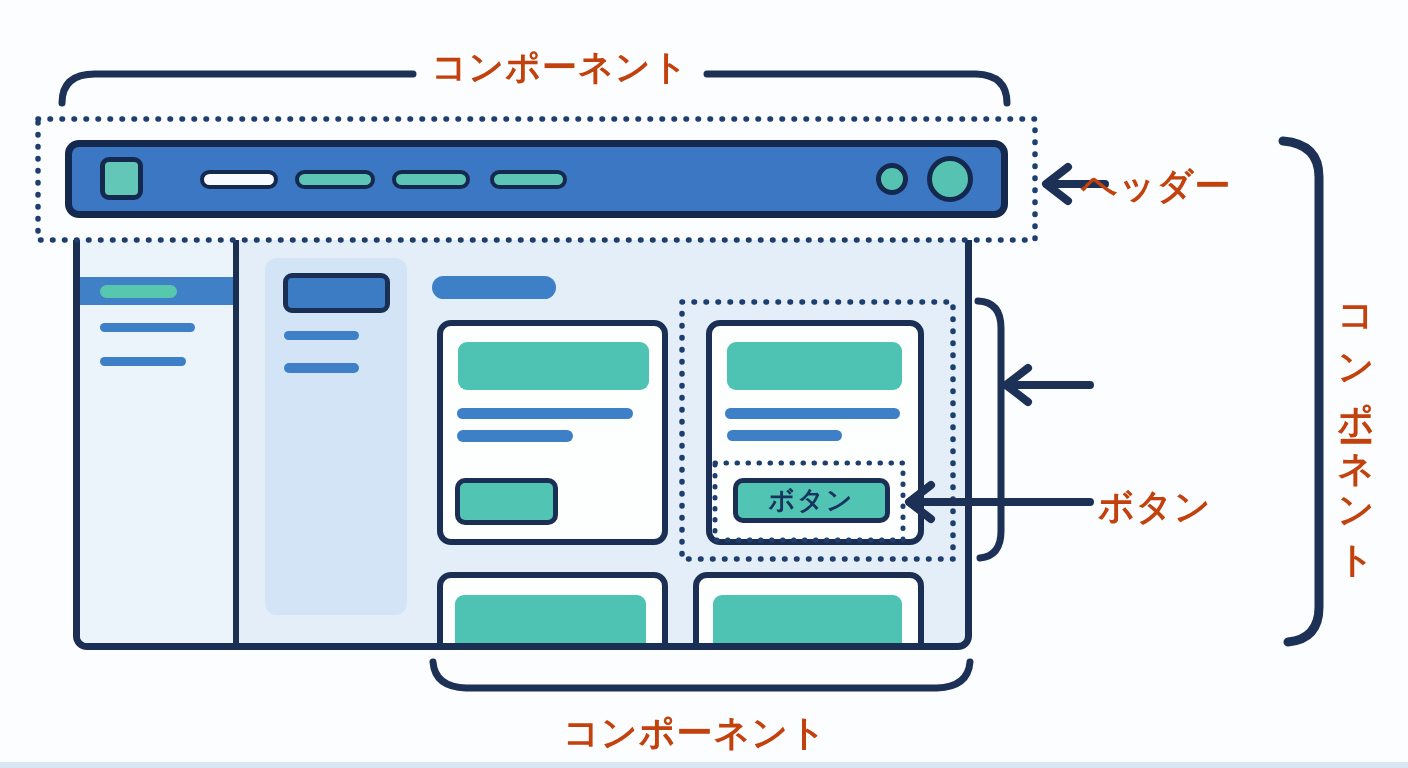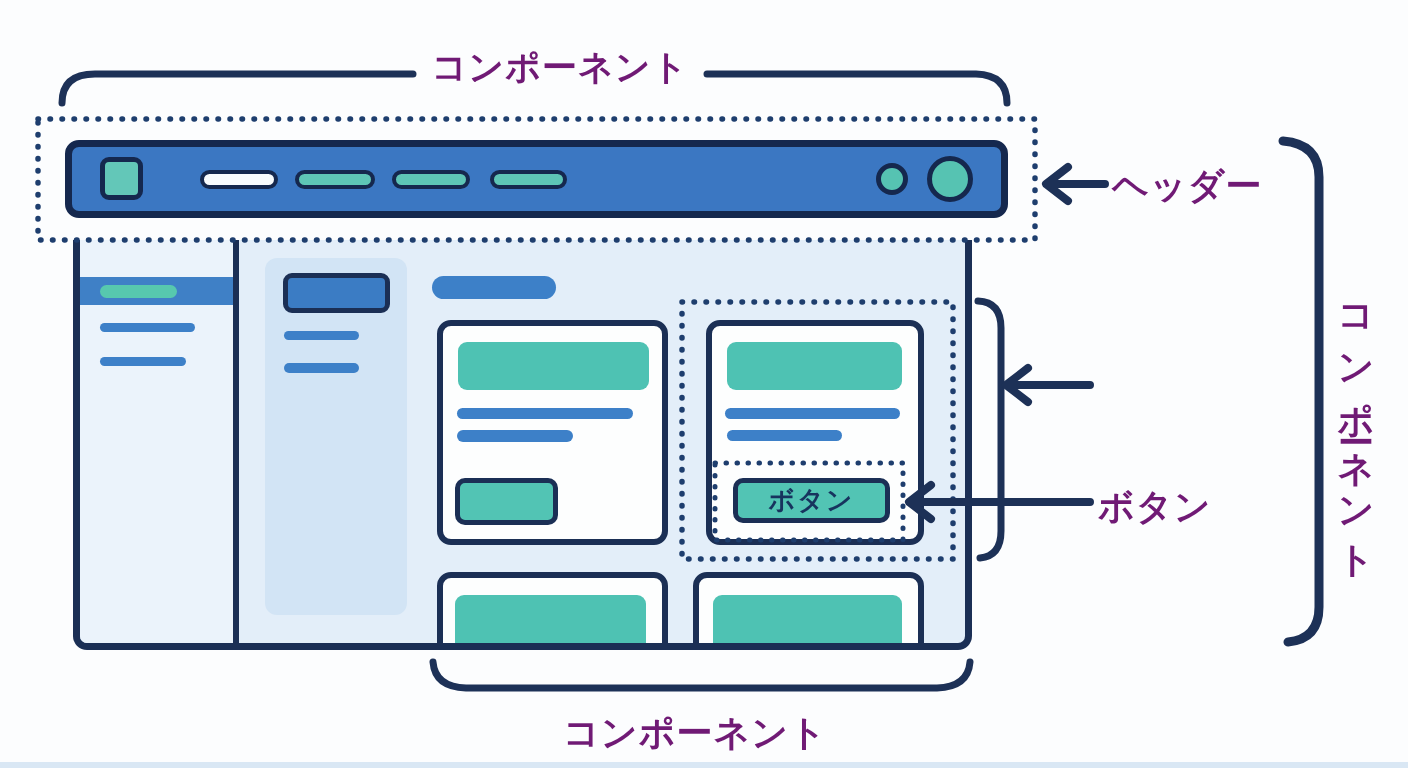--- a/index.html
+++ b/index.html
@@ -4,21 +4,21 @@
 <style>
   html,body{margin:0;padding:0;background:#ffffff;}
   .stage{
     position:relative;width:1408px;height:768px;overflow:hidden;
     background:#fcfdfe;
     font-family:"Liberation Sans","DejaVu Sans",sans-serif;
     -webkit-font-smoothing:antialiased;
   }
   .abs{position:absolute;box-sizing:border-box;}
   .label{
-    position:absolute;color:#701a75;font-weight:800;
+    position:absolute;color:#c2410c;font-weight:800;
     font-size:36px;letter-spacing:1px;white-space:nowrap;
   }
   .overlay{position:absolute;left:0;top:0;pointer-events:none;}
   
   .window{
     left:73px;top:240px;width:899px;height:410px;
     background:#e3eef9;border:7px solid #1b2f55;border-top:none;
     border-radius:0 0 14px 14px;overflow:hidden;
   }
   .sidebar{left:0;top:0;width:159px;height:100%;background:#ebf3fb;border-right:6px solid #1b2f55;}
@@ -112,21 +112,21 @@
 
     <path d="M1090 502 L918 502 M931 485 L909 502 L931 519" fill="none" stroke="#1d3157" stroke-width="8" stroke-linecap="round" stroke-linejoin="round"></path>
 
     <path d="M1283 141 Q1319 144 1319 177 L1319 607 Q1319 639 1288 642" fill="none" stroke="#1d3157" stroke-width="9" stroke-linecap="round"></path>
 
     <path d="M433 662 Q435 687 466 688 L937 688 Q968 687 970 662" fill="none" stroke="#1d3157" stroke-width="7" stroke-linecap="round"></path>
   </svg>
 
   <div class="label" style="left:425px;top:44px;width:270px;text-align:center;font-size:35px;">コンポーネント</div>
 
-  <div class="label" style="left:1112px;top:162px;">ヘッダー</div>
+  <div class="label" style="left:1081px;top:162px;">ヘッダー</div>
 
   <div class="label vertical-label" style="left:1338px;top:284px;height:300px;">コンポーネント</div>
 
 
   <div class="label" style="left:1098px;top:483px;">ボタン</div>
 
   <div class="label" style="left:545px;top:709px;width:300px;text-align:center;">コンポーネント</div>
 
   <div class="abs" style="left:0;top:762px;width:1408px;height:6px;background:#d9e7f4;"></div>
 </div>

